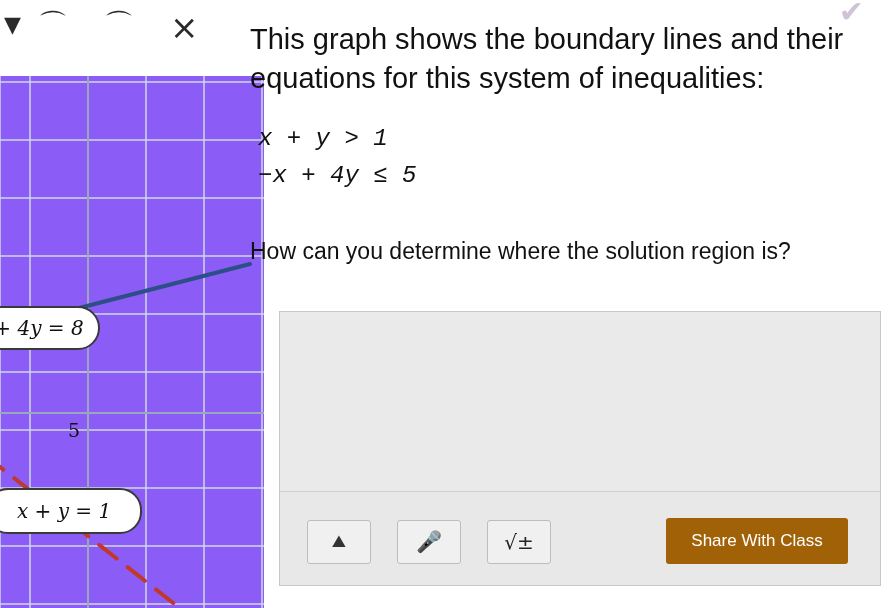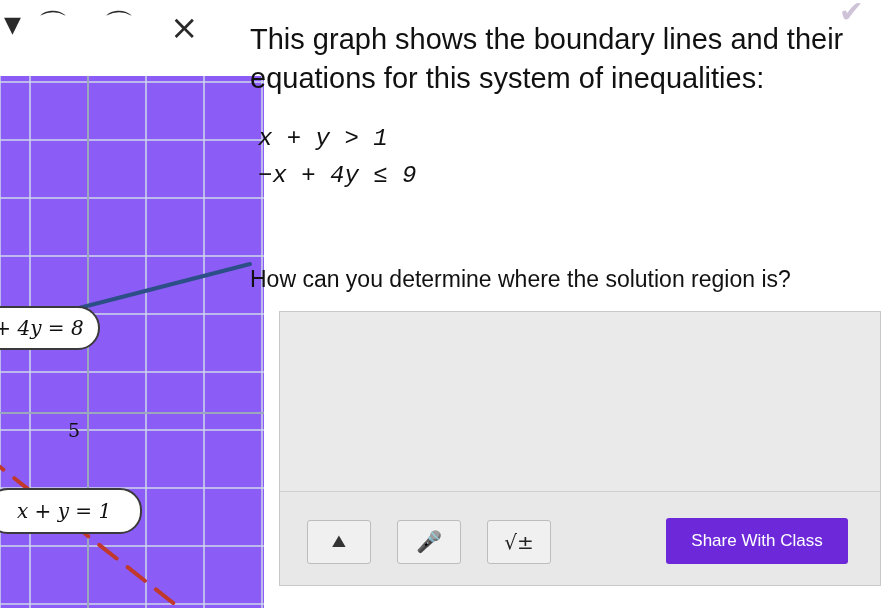--- a/index.html
+++ b/index.html
@@ -123,21 +123,20 @@
     line-height: 1.55;
   }
   .q-text2 {
     position: absolute;
     left: 0;
     top: 236px;
     width: 630px;
     font-size: 23px;
     color: #111111;
     line-height: 1.35;
-    margin-top: 28px;
   }
 
   
   .answer-card {
     position: absolute;
     left: 279px;
     top: 311px;
     width: 602px;
     height: 275px;
     background: #e8e8e8;
@@ -191,21 +190,21 @@
   .tool-btn .glyph-sqrt {
     font-family: "DejaVu Sans", sans-serif;
     font-size: 20px;
   }
   .share-btn {
     position: absolute;
     left: 386px;
     top: 25px;
     width: 182px;
     height: 46px;
-    background: #6d28d9;
+    background: #a16207;
     border: none;
     border-radius: 3px;
     color: #ffffff;
     font-size: 17px;
     font-family: "Liberation Sans", sans-serif;
     display: flex;
     align-items: center;
     justify-content: center;
     cursor: pointer;
   }
@@ -269,21 +268,21 @@
 
     <div class="label-box label-eq2">+ 4y = 8</div>
     <div class="label-box label-eq1">x + y = 1</div>
     <div class="axis-num">5</div>
   </div>
 
   <div class="question">
     <div class="q-text">This graph shows the boundary lines and their equations for this system of inequalities:</div>
     <div class="eq-block">
       <div>x + y &gt; 1</div>
-      <div>−x + 4y ≤ 9</div>
+      <div>−x + 4y ≤ 5</div>
     </div>
     <div class="q-text2">How can you determine where the solution region is?</div>
     <span class="corner-mark">✔</span>
   </div>
 
   <div class="answer-card">
     <div class="answer-field" placeholder=""></div>
     <div class="answer-toolbar">
       <div class="tool-btn b1">
         <span class="glyph-img">⛰</span>

